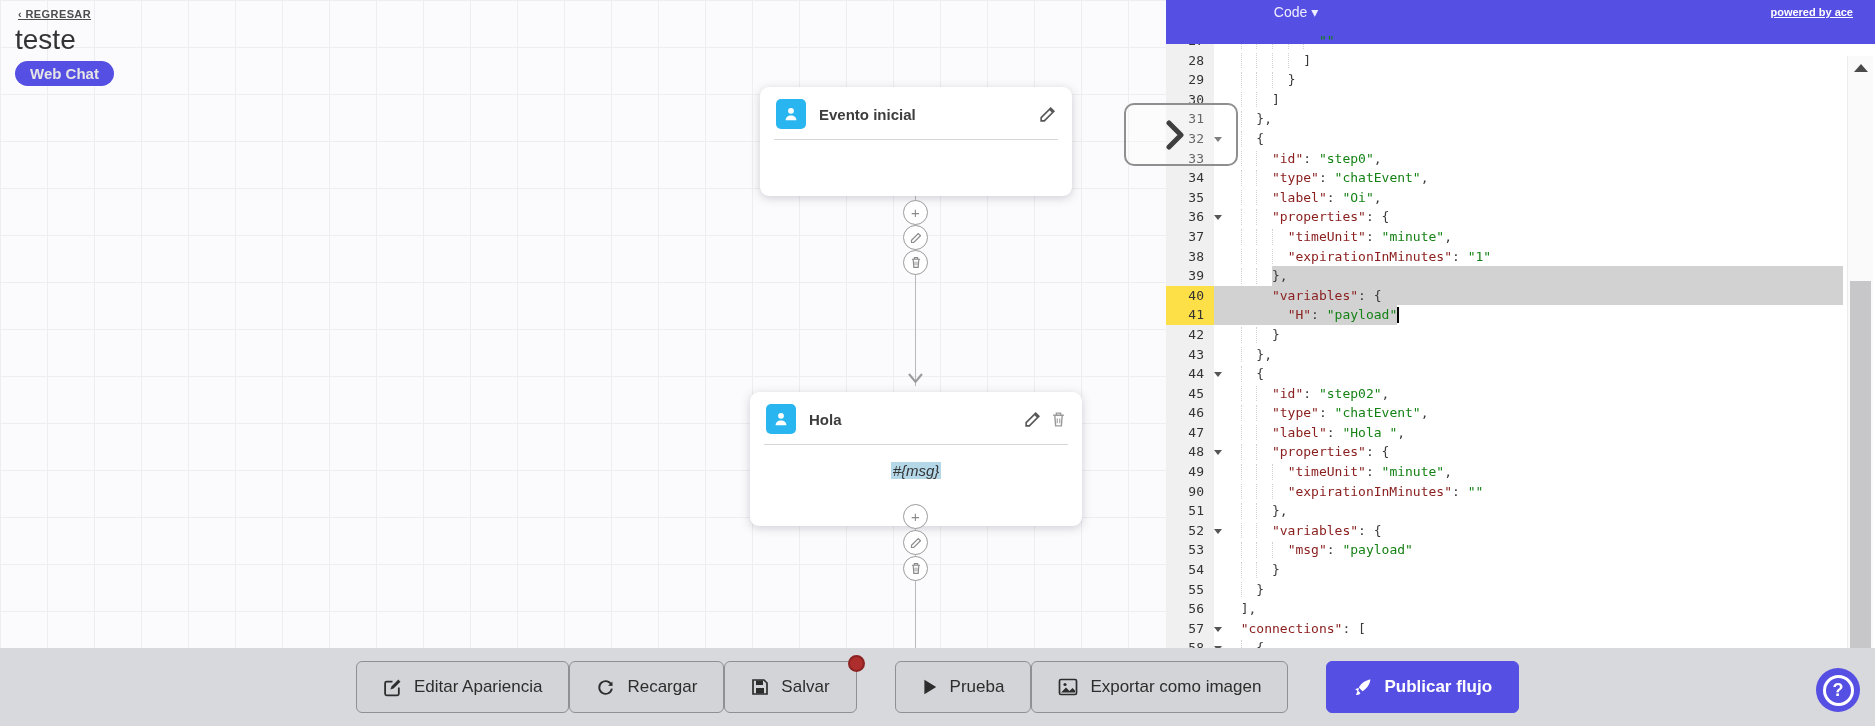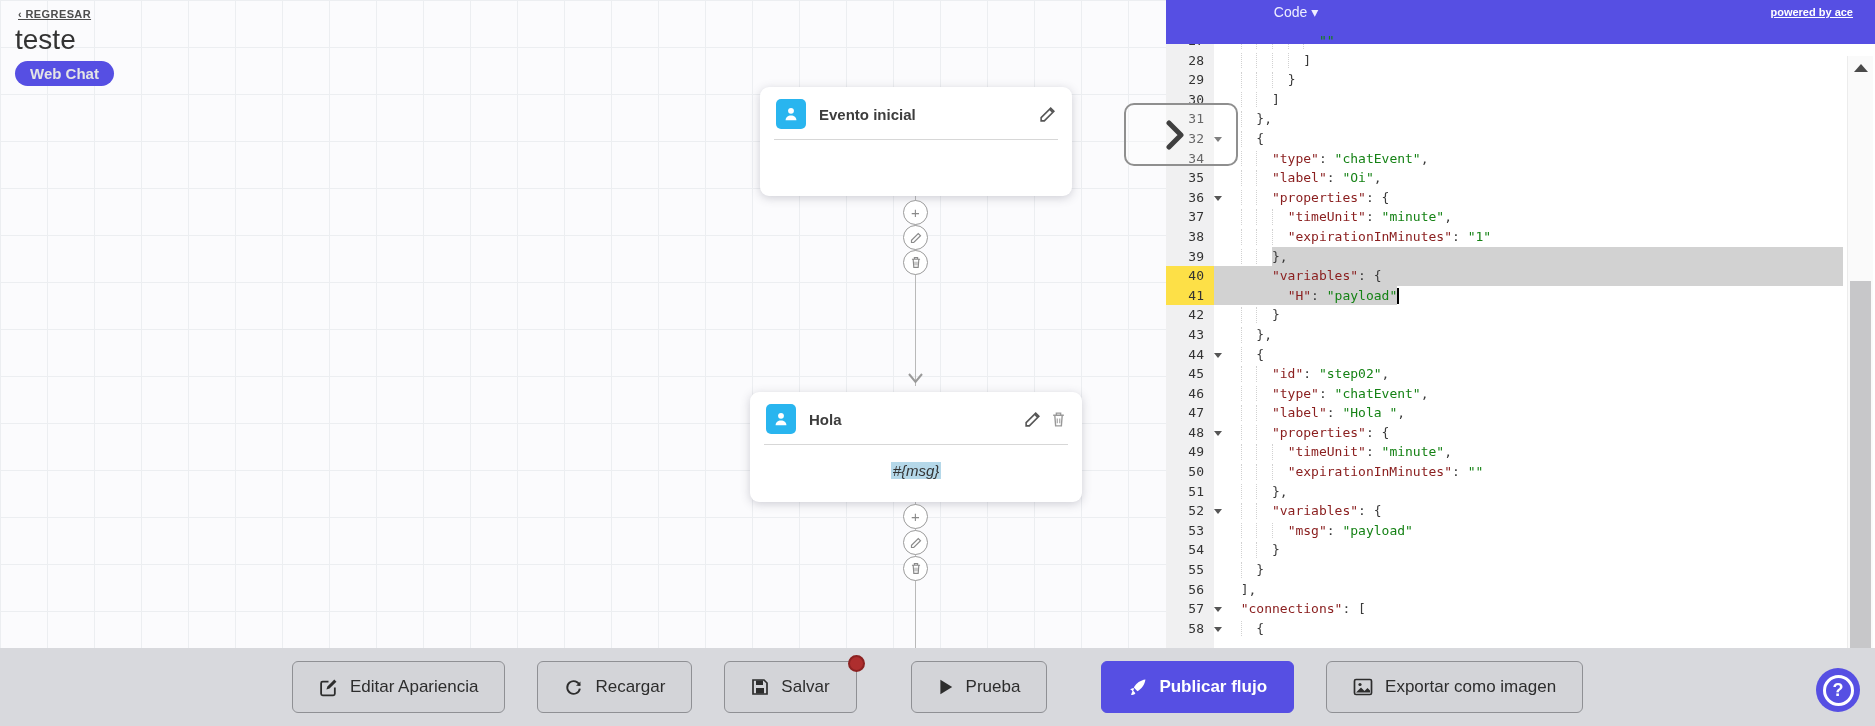--- a/index.html
+++ b/index.html
@@ -67,21 +67,21 @@
     border-left:1px solid #ececec; }
   .sb-up { position:absolute; top:8px; left:6px; width:0; height:0; border-left:7px solid transparent;
     border-right:7px solid transparent; border-bottom:8px solid #4a4a4a; cursor:pointer; }
   .sb-thumb { position:absolute; left:2px; right:2px; top:225px; bottom:0; background:#c7c7c9;
     cursor:pointer; }
 
   
   .toolbar { position:absolute; left:0; top:648px; width:1875px; height:78px; background:#d8d9dd;
     display:flex; align-items:center; justify-content:center; z-index:6; }
   .tb-btn { position:relative; height:52px; display:flex; align-items:center; gap:12px;
-    padding:16px 26px; margin:0 16px; background:#d3d4d8; border:1px solid #8f9094; border-radius:6px;
+    padding:16px 26px; margin:0 0; background:#d3d4d8; border:1px solid #8f9094; border-radius:6px;
     font-size:17px; color:#2d2d2d; font-family:"Liberation Sans", sans-serif; cursor:pointer; }
   .tb-btn.primary { background:var(--accent); border-color:var(--accent); color:#fff; font-weight:bold; }
   .tb-btn.gap-left { margin-left:38px; }
   .save-badge { position:absolute; top:-7px; right:-9px; width:17px; height:17px; border-radius:50%;
     background:#ae2e2e; border:2px solid #8c2222; }
   .help-btn { position:absolute; right:15px; top:668px; width:44px; height:44px; border-radius:50%;
     background:var(--accent); display:flex; align-items:center; justify-content:center;
     cursor:pointer; z-index:7; }
   .help-ring { width:31px; height:31px; border-radius:50%; border:3px solid #fff; display:flex;
     align-items:center; justify-content:center; color:#fff; font-size:18px; font-weight:bold; }
@@ -128,21 +128,21 @@
           <path d="M2 14v-3L11 2l3 3-9 9H2z" fill="none" stroke="#8a8a8a" stroke-width="1.6"></path>
         </svg>
     </div>
     <div class="step-btn" style="top:250px;">
       <svg width="12" height="13" viewBox="0 0 14 16">
           <path d="M2 4h10M5 4V2h4v2M3.5 4l.8 10h5.4l.8-10" fill="none" stroke="#8a8a8a" stroke-width="1.4"></path>
           <path d="M5.8 7v4.5M8.2 7v4.5" stroke="#8a8a8a" stroke-width="1.1"></path>
         </svg>
     </div>
 
-    <div class="node" style="left:750px; top:392px; width:332px; height:110px;">
+    <div class="node" style="left:750px; top:392px; width:332px; height:134px;">
       <div class="node-head">
         <div class="node-icon">
           <svg width="18" height="18" viewBox="0 0 16 16">
               <circle cx="8" cy="5.2" r="2.6" fill="#fff"></circle>
               <path d="M3.2 13.5c0-2.6 2.1-4.2 4.8-4.2s4.8 1.6 4.8 4.2z" fill="#fff"></path>
             </svg>
         </div>
         <div class="node-title">Hola</div>
         <div class="node-actions">
           <svg width="17" height="17" viewBox="0 0 16 16">
@@ -182,37 +182,38 @@
   <div class="editor">
     <div class="editor-body">
       <div class="gutter-bg"></div>
       <div id="code-lines">
           <div class="code-row"><div class="guide" style="left: 74.66px;"></div><div class="guide" style="left: 90.32px;"></div><div class="guide" style="left: 105.98px;"></div><div class="guide" style="left: 121.64px;"></div><div class="guide" style="left: 137.3px;"></div><div class="gut">27</div><span class="code-text">            <span class="tok-s">""</span></span></div>
           <div class="code-row"><div class="guide" style="left: 74.66px;"></div><div class="guide" style="left: 90.32px;"></div><div class="guide" style="left: 105.98px;"></div><div class="guide" style="left: 121.64px;"></div><div class="gut">28</div><span class="code-text">          <span class="tok-p">]</span></span></div>
           <div class="code-row"><div class="guide" style="left: 74.66px;"></div><div class="guide" style="left: 90.32px;"></div><div class="guide" style="left: 105.98px;"></div><div class="gut">29</div><span class="code-text">        <span class="tok-p">}</span></span></div>
           <div class="code-row"><div class="guide" style="left: 74.66px;"></div><div class="guide" style="left: 90.32px;"></div><div class="gut">30</div><span class="code-text">      <span class="tok-p">]</span></span></div>
           <div class="code-row"><div class="guide" style="left: 74.66px;"></div><div class="gut">31</div><span class="code-text">    <span class="tok-p">},</span></span></div>
           <div class="code-row"><div class="guide" style="left: 74.66px;"></div><div class="gut">32</div><div class="fold"></div><span class="code-text">    <span class="tok-p">{</span></span></div>
+          <div class="code-row"><div class="guide" style="left: 74.66px;"></div><div class="guide" style="left: 90.32px;"></div><div class="gut">33</div><span class="code-text">      <span class="tok-k">"id"</span><span class="tok-p">: </span><span class="tok-s">"step0"</span><span class="tok-p">,</span></span></div>
           <div class="code-row"><div class="guide" style="left: 74.66px;"></div><div class="guide" style="left: 90.32px;"></div><div class="gut">34</div><span class="code-text">      <span class="tok-k">"type"</span><span class="tok-p">: </span><span class="tok-s">"chatEvent"</span><span class="tok-p">,</span></span></div>
           <div class="code-row"><div class="guide" style="left: 74.66px;"></div><div class="guide" style="left: 90.32px;"></div><div class="gut">35</div><span class="code-text">      <span class="tok-k">"label"</span><span class="tok-p">: </span><span class="tok-s">"Oi"</span><span class="tok-p">,</span></span></div>
           <div class="code-row"><div class="guide" style="left: 74.66px;"></div><div class="guide" style="left: 90.32px;"></div><div class="gut">36</div><div class="fold"></div><span class="code-text">      <span class="tok-k">"properties"</span><span class="tok-p">: {</span></span></div>
           <div class="code-row"><div class="guide" style="left: 74.66px;"></div><div class="guide" style="left: 90.32px;"></div><div class="guide" style="left: 105.98px;"></div><div class="gut">37</div><span class="code-text">        <span class="tok-k">"timeUnit"</span><span class="tok-p">: </span><span class="tok-s">"minute"</span><span class="tok-p">,</span></span></div>
           <div class="code-row"><div class="guide" style="left: 74.66px;"></div><div class="guide" style="left: 90.32px;"></div><div class="guide" style="left: 105.98px;"></div><div class="gut">38</div><span class="code-text">        <span class="tok-k">"expirationInMinutes"</span><span class="tok-p">: </span><span class="tok-s">"1"</span></span></div>
           <div class="code-row"><div class="sel-band" style="left: 105.98px; right: 0px;"></div><div class="guide" style="left: 74.66px;"></div><div class="guide" style="left: 90.32px;"></div><div class="gut">39</div><span class="code-text">      <span class="tok-p">},</span></span></div>
           <div class="code-row"><div class="sel-band" style="left: 48px; right: 0px;"></div><div class="guide" style="left: 74.66px;"></div><div class="guide" style="left: 90.32px;"></div><div class="gut active">40</div><div class="fold"></div><span class="code-text">      <span class="tok-k">"variables"</span><span class="tok-p">: {</span></span></div>
           <div class="code-row"><div class="sel-band" style="left: 48px; width: 183.26px;"></div><div class="guide" style="left: 74.66px;"></div><div class="guide" style="left: 90.32px;"></div><div class="guide" style="left: 105.98px;"></div><div class="gut active">41</div><span class="code-text">        <span class="tok-k">"H"</span><span class="tok-p">: </span><span class="tok-s">"payload"</span></span><div class="cursor-caret" style="left: 231.26px;"></div></div>
           <div class="code-row"><div class="guide" style="left: 74.66px;"></div><div class="guide" style="left: 90.32px;"></div><div class="gut">42</div><span class="code-text">      <span class="tok-p">}</span></span></div>
           <div class="code-row"><div class="guide" style="left: 74.66px;"></div><div class="gut">43</div><span class="code-text">    <span class="tok-p">},</span></span></div>
           <div class="code-row"><div class="guide" style="left: 74.66px;"></div><div class="gut">44</div><div class="fold"></div><span class="code-text">    <span class="tok-p">{</span></span></div>
           <div class="code-row"><div class="guide" style="left: 74.66px;"></div><div class="guide" style="left: 90.32px;"></div><div class="gut">45</div><span class="code-text">      <span class="tok-k">"id"</span><span class="tok-p">: </span><span class="tok-s">"step02"</span><span class="tok-p">,</span></span></div>
           <div class="code-row"><div class="guide" style="left: 74.66px;"></div><div class="guide" style="left: 90.32px;"></div><div class="gut">46</div><span class="code-text">      <span class="tok-k">"type"</span><span class="tok-p">: </span><span class="tok-s">"chatEvent"</span><span class="tok-p">,</span></span></div>
           <div class="code-row"><div class="guide" style="left: 74.66px;"></div><div class="guide" style="left: 90.32px;"></div><div class="gut">47</div><span class="code-text">      <span class="tok-k">"label"</span><span class="tok-p">: </span><span class="tok-s">"Hola "</span><span class="tok-p">,</span></span></div>
           <div class="code-row"><div class="guide" style="left: 74.66px;"></div><div class="guide" style="left: 90.32px;"></div><div class="gut">48</div><div class="fold"></div><span class="code-text">      <span class="tok-k">"properties"</span><span class="tok-p">: {</span></span></div>
           <div class="code-row"><div class="guide" style="left: 74.66px;"></div><div class="guide" style="left: 90.32px;"></div><div class="guide" style="left: 105.98px;"></div><div class="gut">49</div><span class="code-text">        <span class="tok-k">"timeUnit"</span><span class="tok-p">: </span><span class="tok-s">"minute"</span><span class="tok-p">,</span></span></div>
-          <div class="code-row"><div class="guide" style="left: 74.66px;"></div><div class="guide" style="left: 90.32px;"></div><div class="guide" style="left: 105.98px;"></div><div class="gut">50</div><span class="code-text">        <span class="tok-k">"expirationInMinutes"</span><span class="tok-p">: </span><span class="tok-s">""</span></span></div>
+          <div class="code-row"><div class="guide" style="left: 74.66px;"></div><div class="guide" style="left: 90.32px;"></div><div class="guide" style="left: 105.98px;"></div><div class="gut">90</div><span class="code-text">        <span class="tok-k">"expirationInMinutes"</span><span class="tok-p">: </span><span class="tok-s">""</span></span></div>
           <div class="code-row"><div class="guide" style="left: 74.66px;"></div><div class="guide" style="left: 90.32px;"></div><div class="gut">51</div><span class="code-text">      <span class="tok-p">},</span></span></div>
           <div class="code-row"><div class="guide" style="left: 74.66px;"></div><div class="guide" style="left: 90.32px;"></div><div class="gut">52</div><div class="fold"></div><span class="code-text">      <span class="tok-k">"variables"</span><span class="tok-p">: {</span></span></div>
           <div class="code-row"><div class="guide" style="left: 74.66px;"></div><div class="guide" style="left: 90.32px;"></div><div class="guide" style="left: 105.98px;"></div><div class="gut">53</div><span class="code-text">        <span class="tok-k">"msg"</span><span class="tok-p">: </span><span class="tok-s">"payload"</span></span></div>
           <div class="code-row"><div class="guide" style="left: 74.66px;"></div><div class="guide" style="left: 90.32px;"></div><div class="gut">54</div><span class="code-text">      <span class="tok-p">}</span></span></div>
           <div class="code-row"><div class="guide" style="left: 74.66px;"></div><div class="gut">55</div><span class="code-text">    <span class="tok-p">}</span></span></div>
           <div class="code-row"><div class="gut">56</div><span class="code-text">  <span class="tok-p">],</span></span></div>
           <div class="code-row"><div class="gut">57</div><div class="fold"></div><span class="code-text">  <span class="tok-k">"connections"</span><span class="tok-p">: [</span></span></div>
           <div class="code-row"><div class="guide" style="left: 74.66px;"></div><div class="gut">58</div><div class="fold"></div><span class="code-text">    <span class="tok-p">{</span></span></div>
         </div>
       <div class="scrollbar">
@@ -257,39 +258,39 @@
         <span class="save-badge" style="background: rgb(174, 46, 46);"></span>
       </button>
       <button class="tb-btn gap-left">
         <span style="display: flex;">
           <svg width="16" height="18" viewBox="0 0 14 16">
             <path d="M2 1.5l10.5 6.5L2 14.5z" fill="#2d2d2d"></path>
           </svg>
         </span>
         <span>Prueba</span>
       </button>
+      <button class="tb-btn">
+        <span style="display: flex;">
+          <svg width="20" height="18" viewBox="0 0 20 18">
+            <rect x="1.5" y="1.5" width="17" height="15" rx="1.5" fill="none" stroke="#2d2d2d" stroke-width="1.7"></rect>
+            <circle cx="7" cy="6.5" r="1.6" fill="#2d2d2d"></circle>
+            <path d="M3 14.5l5-5 3.5 3.5 3-3 2.5 2.5v2z" fill="#2d2d2d"></path>
+          </svg>
+        </span>
+        <span>Exportar como imagen</span>
+      </button>
       <button class="tb-btn primary gap-left">
         <span style="display: flex;">
           <svg width="19" height="19" viewBox="0 0 18 18">
             <path d="M16.5 1.5c-4.5.5-8.8 3.6-11 7.5l3.5 3.5c3.9-2.2 7-6.5 7.5-11z" fill="#fff"></path>
             <path d="M5 9.5l-3 1.2 1.5 1 1 1.5 1.2-3z" fill="#fff"></path>
             <path d="M7 14.5c-.7 1.3-2.5 1.8-4 1.5.3-1.5.8-3.3 2.1-4z" fill="#fff"></path>
           </svg>
         </span>
         <span>Publicar flujo</span>
       </button>
-      <button class="tb-btn">
-        <span style="display: flex;">
-          <svg width="20" height="18" viewBox="0 0 20 18">
-            <rect x="1.5" y="1.5" width="17" height="15" rx="1.5" fill="none" stroke="#2d2d2d" stroke-width="1.7"></rect>
-            <circle cx="7" cy="6.5" r="1.6" fill="#2d2d2d"></circle>
-            <path d="M3 14.5l5-5 3.5 3.5 3-3 2.5 2.5v2z" fill="#2d2d2d"></path>
-          </svg>
-        </span>
-        <span>Exportar como imagen</span>
-      </button>
     </div>
 
   <div class="help-btn">
     <div class="help-ring">?</div>
   </div>
 
 </div>
 
 </body></html>

